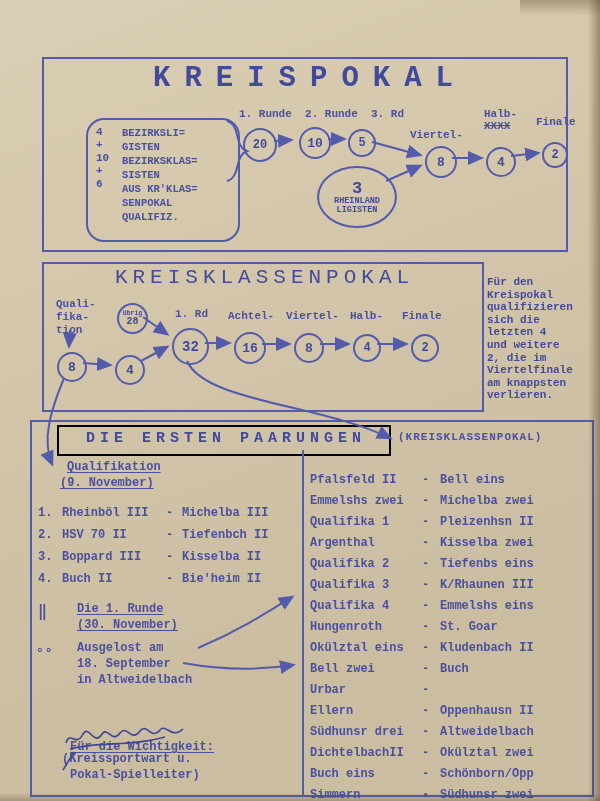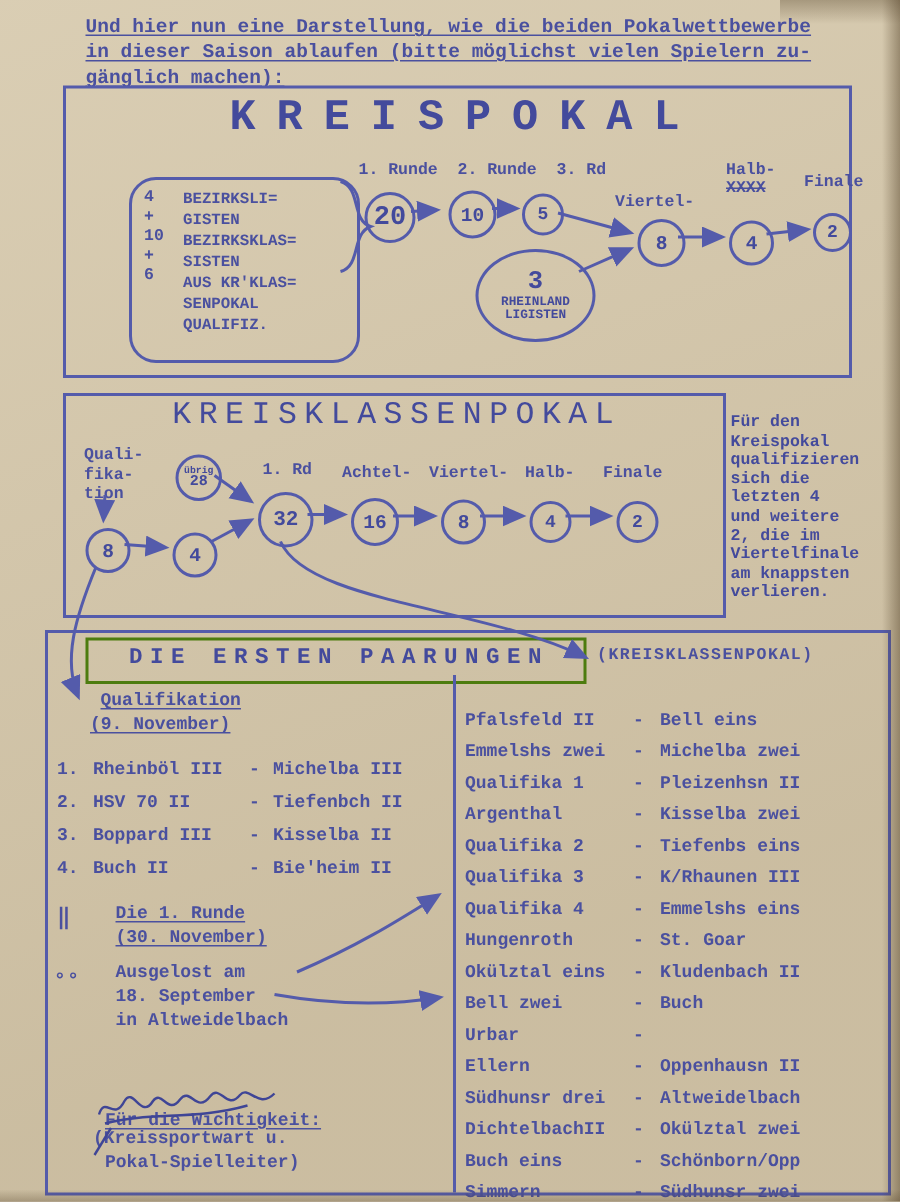--- a/index.html
+++ b/index.html
@@ -23,25 +23,20 @@
   .msep{width:18px;}
   .maway{flex:1;}
   .shade{position:absolute;pointer-events:none;}
 </style>
 </head>
 <body>
 
 <div class="page">
   <div class="grain"></div>
 
-  <div class="abs" style="left:57px;top:9px;font-size:13px;line-height:17px;font-weight:bold;">
-    <div class="u">Und hier nun eine Darstellung, wie die beiden Pokalwettbewerbe</div>
-    <div class="u">in dieser Saison ablaufen (bitte möglichst vielen Spielern zu-</div>
-    <div class="u">gänglich machen):</div>
-  </div>
 
   <section class="box" style="left:42px;top:57px;width:522px;height:191px;">
     <div class="abs" style="left:0;right:0;top:3px;text-align:center;font-size:29px;font-weight:bold;letter-spacing:14px;text-indent:10px;color:#434a9c;">KREISPOKAL</div>
 
     <div class="abs" style="left:42px;top:59px;width:140px;height:112px;border:2px solid #545bab;border-radius:18px;display:flex;padding:6px 2px 2px 8px;">
       <div style="width:26px;font-size:11px;line-height:13px;font-weight:bold;">
 
       <div>4</div>
           <div>+</div>
           <div>10</div>
@@ -55,21 +50,21 @@
           <div>BEZIRKSKLAS=</div>
           <div>SISTEN</div>
           <div>AUS KR'KLAS=</div>
           <div>SENPOKAL</div>
           <div>QUALIFIZ.</div>
         </div>
     </div>
 
     <div class="lbl" style="left:195px;top:49px;font-size:11px;">1. Runde  2. Runde  3. Rd</div>
 
-    <div class="circle" style="left:199px;top:69px;width:30px;height:30px;font-size:18px;text-align:center;">20</div>
+    <div class="circle" style="left:199px;top:69px;width:30px;height:30px;font-size:12px;text-align:center;">20</div>
     <div class="circle" style="left:255px;top:68px;width:28px;height:28px;font-size:13px;">10</div>
     <div class="circle" style="left:304px;top:70px;width:24px;height:24px;font-size:12px;">5</div>
 
     <div class="lbl" style="left:366px;top:70px;font-size:11px;">Viertel-</div>
     <div class="circle" style="left:381px;top:87px;width:28px;height:28px;font-size:13px;">8</div>
 
     <div class="lbl" style="left:440px;top:49px;font-size:11px;">Halb-</div>
     <div class="lbl" style="left:440px;top:61px;font-size:11px;text-decoration:line-through;">XXXX</div>
     <div class="circle" style="left:442px;top:88px;width:26px;height:26px;font-size:13px;">4</div>
 
@@ -124,21 +119,21 @@
       <div>sich die</div>
       <div>letzten 4</div>
       <div>und weitere</div>
       <div>2, die im</div>
       <div>Viertelfinale</div>
       <div>am knappsten</div>
       <div>verlieren.</div>
     </div>
 
   <section class="box" style="left:30px;top:420px;width:560px;height:373px;">
-    <div class="abs" style="left:25px;top:3px;width:330px;height:27px;border:2px solid #4d7c0f;text-align:center;line-height:24px;font-size:15px;font-weight:bold;letter-spacing:5px;text-indent:4px;color:#434a9c;">DIE ERSTEN PAARUNGEN</div>
+    <div class="abs" style="left:25px;top:3px;width:330px;height:27px;border:2px solid #000000;text-align:center;line-height:24px;font-size:15px;font-weight:bold;letter-spacing:5px;text-indent:4px;color:#434a9c;">DIE ERSTEN PAARUNGEN</div>
     <div class="lbl" style="left:366px;top:9px;font-size:11px;letter-spacing:1px;">(KREISKLASSENPOKAL)</div>
     <div class="abs" style="left:270px;top:28px;bottom:0;width:2px;background:#545bab;"></div>
 
     <div class="lbl u" style="left:35px;top:38px;font-size:12px;">Qualifikation</div>
     <div class="lbl u" style="left:28px;top:54px;font-size:12px;">(9. November)</div>
 
     <div class="abs" style="left:6px;top:80px;width:260px;">
 
         <div class="qrow">
           <span class="qnum">1.</span>

